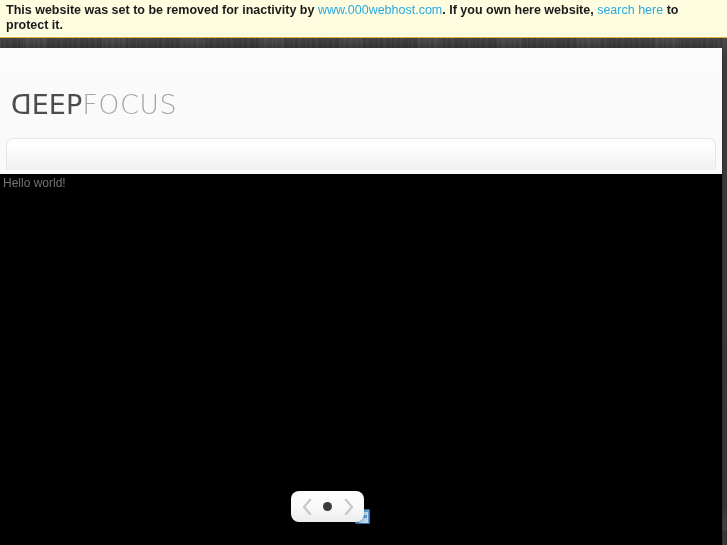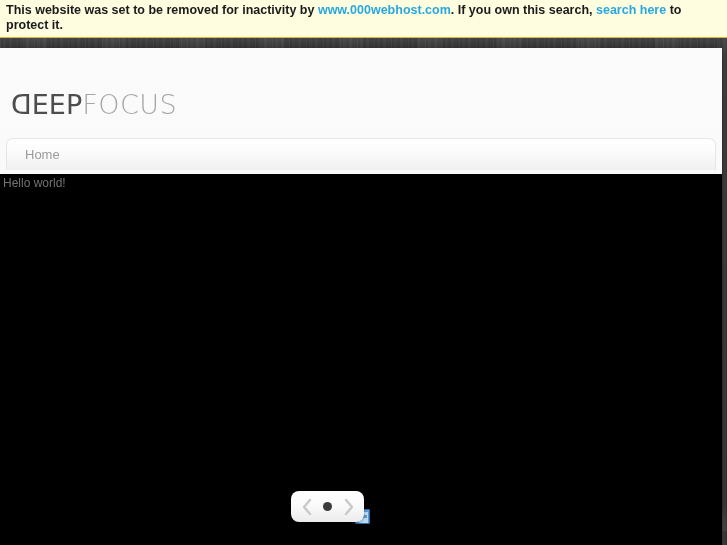--- a/index.html
+++ b/index.html
@@ -72,21 +72,21 @@
     padding: 3px 6px 4px 6px;
     font-size: 12.5px;
     font-weight: bold;
     line-height: 15px;
     color: #1b1b1b;
     z-index: 40;
     font-family: "Liberation Sans", sans-serif;
   }
   #host-banner .lnk {
     color: #29A8E0;
-    font-weight: bold;
+    font-weight: normal;
     text-decoration: none;
     cursor: pointer;
   }
 
   
   #page-panel {
     position: absolute;
     left: 0; top: 48px;
     width: 722px;
     height: 467px;
@@ -271,21 +271,20 @@
 <div id="page-panel">
 
   <div id="site-header">
     <div id="logo">
       <span class="deep"><span class="rev-d">D</span><span>EEP</span></span><span class="focus">FOCUS</span>
     </div>
   </div>
 
   <div id="nav-bar">
     <div id="nav-menu">
-      <a class="nav-item">Home</a>
     </div>
 
   </div>
 
   <div id="content-black">
     <div id="hello-world">Hello world!</div>
 
     <div id="broken-image">
       <div class="inner"></div>
       <div class="bar"></div>
@@ -302,14 +301,14 @@
   </span>
   <span id="slider-dot"></span>
   <span class="slider-arrow">
     <svg width="11" height="18" viewBox="0 0 11 18">
       <polyline points="3,2 9,9 3,16" fill="none" stroke="#c9c9c9" stroke-width="2.4" stroke-linecap="round" stroke-linejoin="round"></polyline>
     </svg>
   </span>
 </div>
 
 <div id="host-banner">
-  <span>This website was set to be removed for inactivity by </span><a class="lnk">www.000webhost.com</a><span>. If you own this search, </span><a class="lnk">search here</a><span> to protect it.</span>
+  <span>This website was set to be removed for inactivity by </span><a class="lnk">www.000webhost.com</a><span>. If you own here website, </span><a class="lnk">search here</a><span> to protect it.</span>
 </div>
 
 </body></html>

